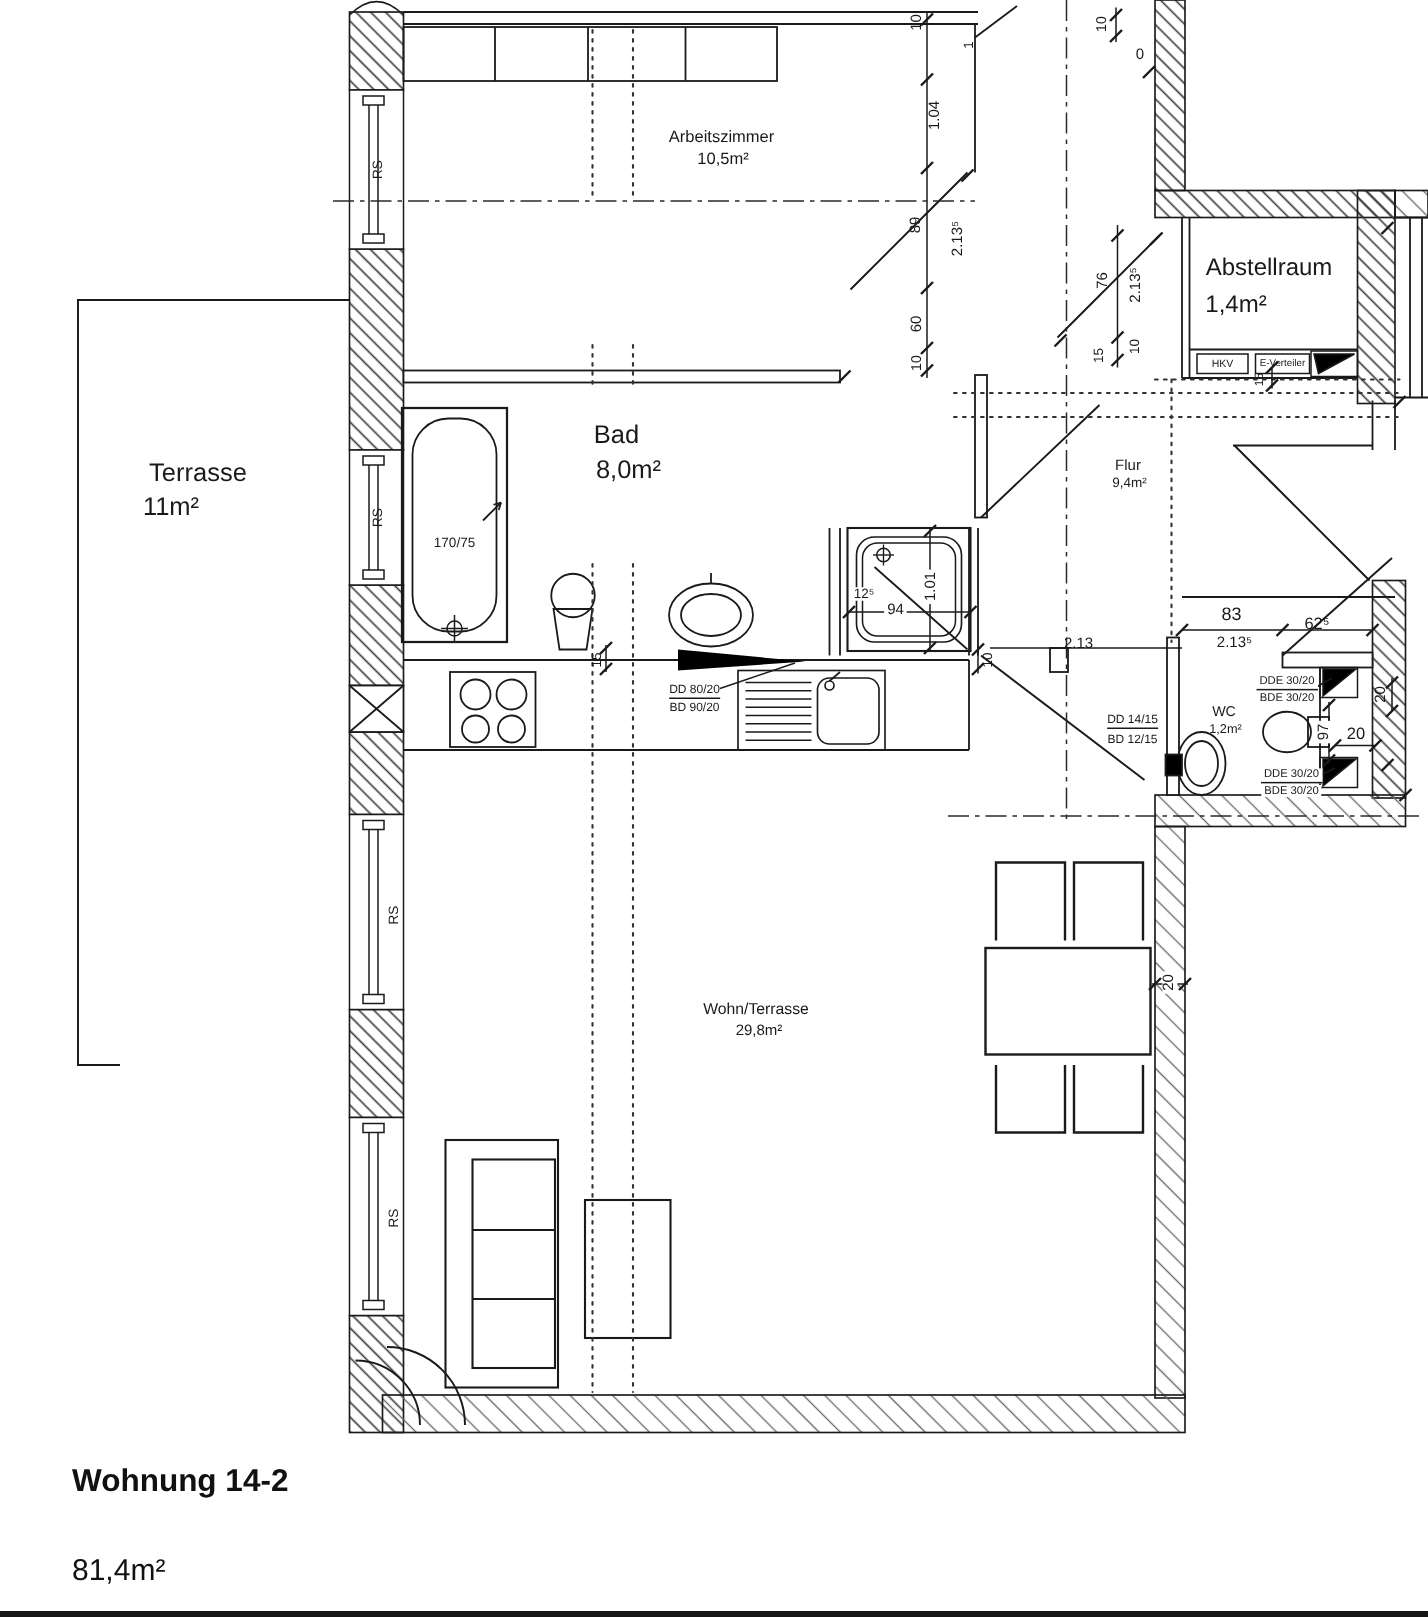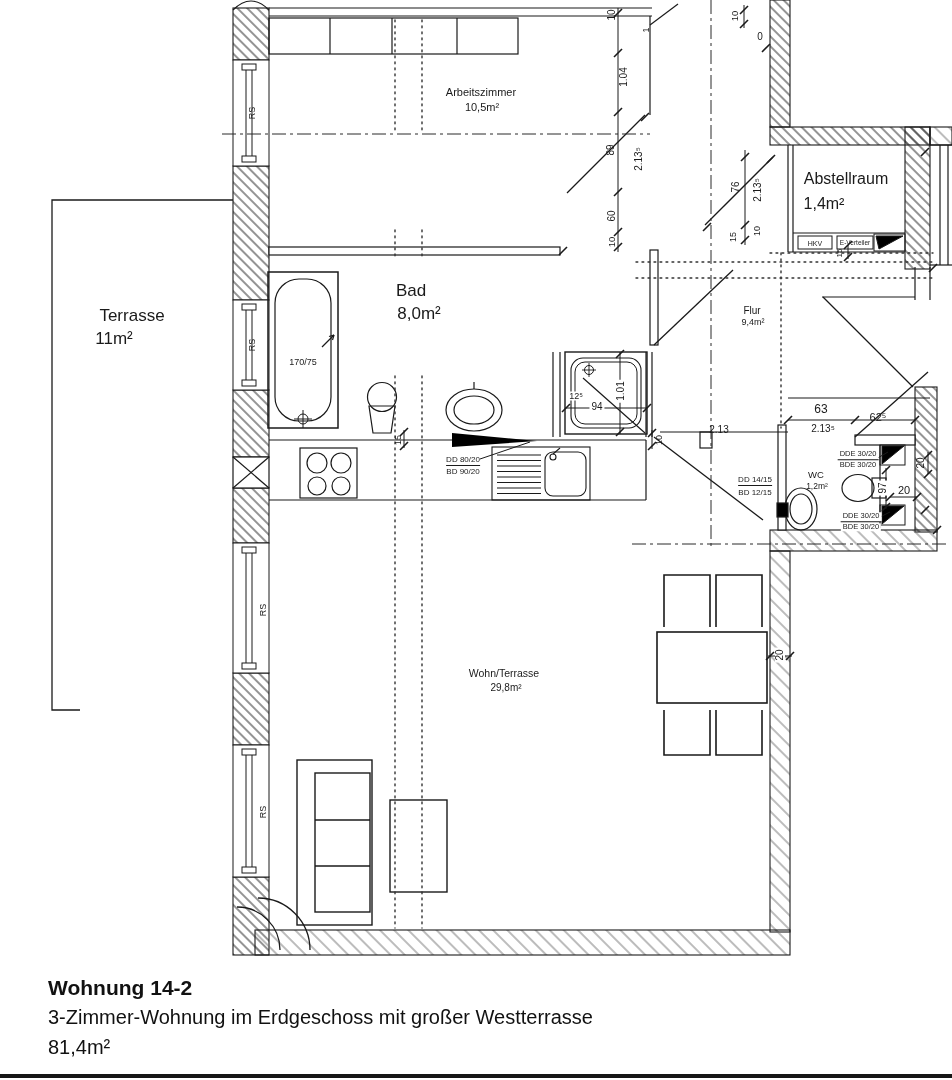--- a/index.html
+++ b/index.html
@@ -365,27 +365,26 @@
 <span class="lbl rot" style="left:758px;top:190px;font-size:10px">2.13⁵</span>
 <span class="lbl rot" style="left:733px;top:237px;font-size:9px">15</span>
 <span class="lbl rot" style="left:757px;top:231px;font-size:9px">10</span>
 <span class="lbl rot" style="left:840px;top:253px;font-size:8px">15</span>
 <span class="lbl wb" style="left:576px;top:396px;font-size:9px">12⁵</span>
 <span class="lbl wb" style="left:597px;top:407px;font-size:10px">94</span>
 <span class="lbl rot wb" style="left:621px;top:391px;font-size:10px">1.01</span>
 <span class="lbl rot" style="left:398px;top:440px;font-size:9px">15</span>
 <span class="lbl rot" style="left:659px;top:440px;font-size:9px">10</span>
 <span class="lbl" style="left:719px;top:430px;font-size:10px">2.13</span>
-<span class="lbl" style="left:821px;top:409px;font-size:12px">63</span>
+<span class="lbl" style="left:821px;top:409px;font-size:12px">83</span>
 <span class="lbl" style="left:823px;top:429px;font-size:10px">2.13⁵</span>
 <span class="lbl" style="left:878px;top:417px;font-size:11px">62⁵</span>
 <span class="lbl rot wb" style="left:883px;top:488px;font-size:10px">97</span>
 <span class="lbl wb" style="left:904px;top:490px;font-size:11px">20</span>
 <span class="lbl rot" style="left:921px;top:463px;font-size:10px">20</span>
 <span class="lbl rot wb" style="left:780px;top:655px;font-size:10px">20</span>
 
 <span class="ftr bold" style="left:48px;top:976px;font-size:21px">Wohnung 14-2</span>
-<span class="ftr" style="left:48px;top:1006px;font-size:20px">3-Zimmer-Wohnung im Erdgeschoss mit großer Westterrasse</span>
 <span class="ftr" style="left:48px;top:1036px;font-size:20px">81,4m²</span>
 
 <div class="bottom-rule"></div>
 
 </div>
 
 </body></html>

